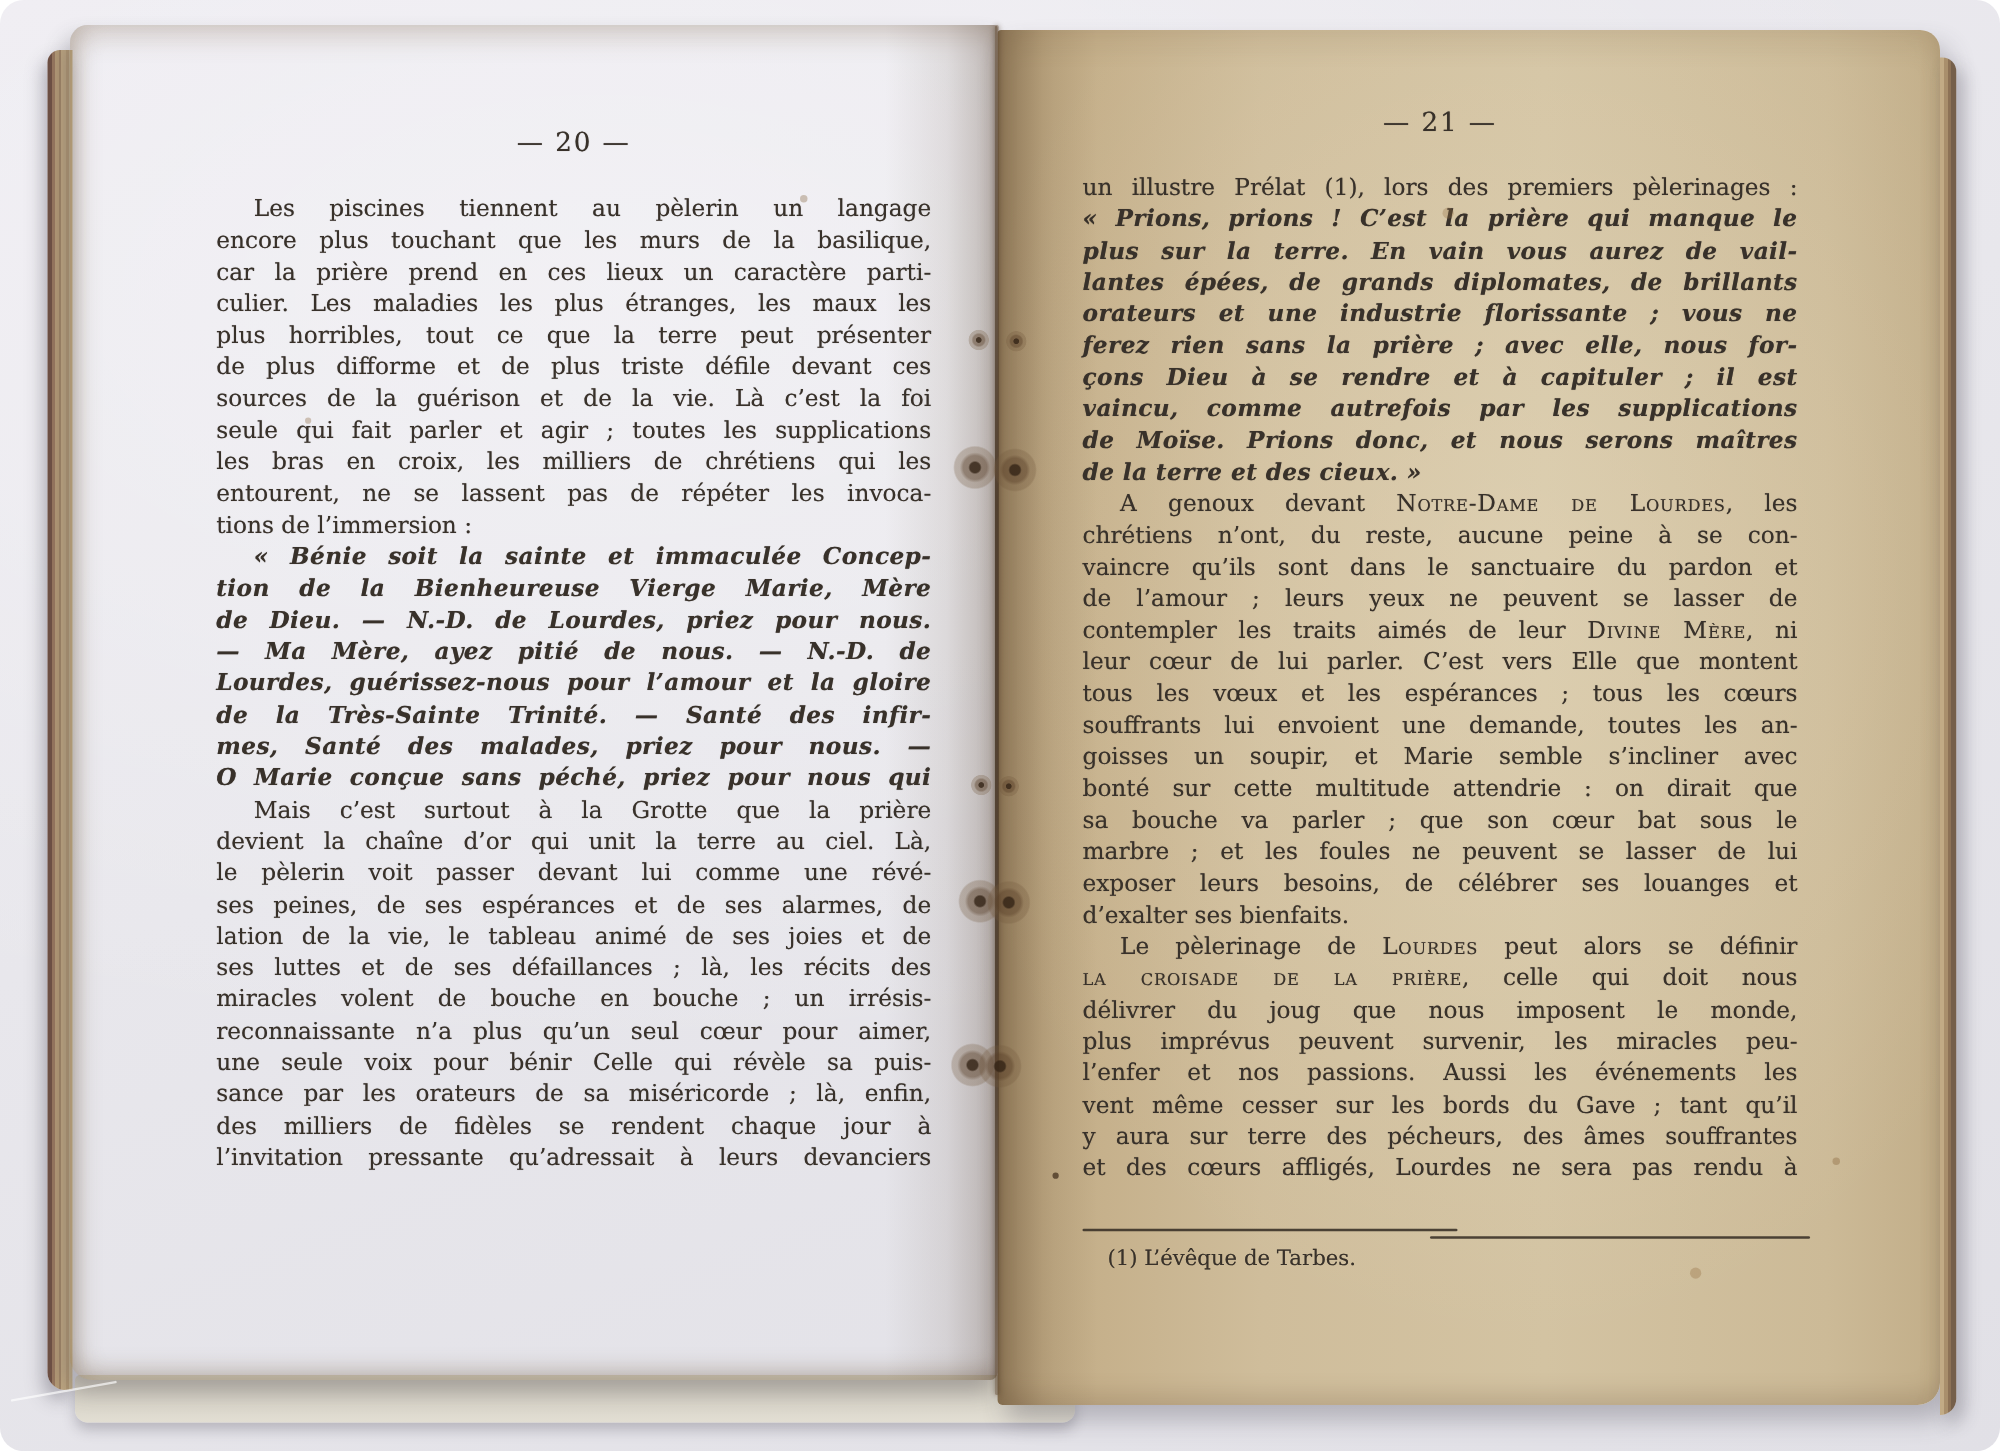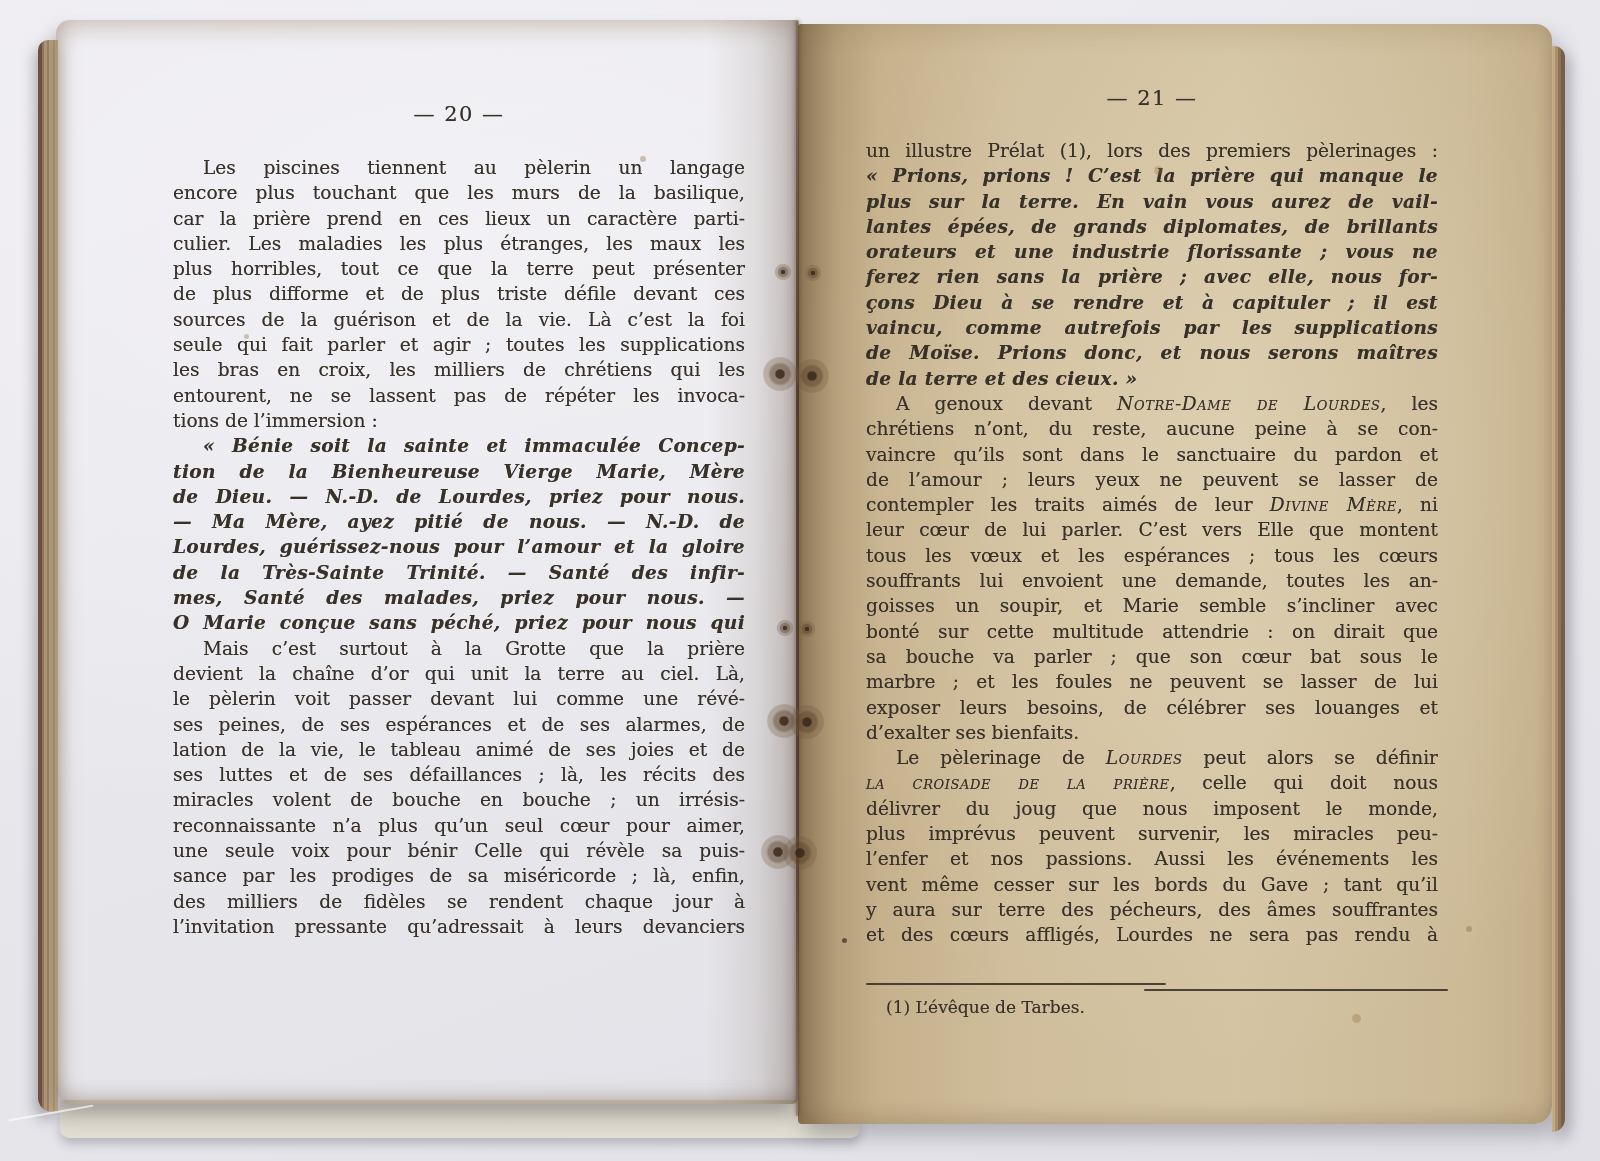--- a/index.html
+++ b/index.html
@@ -5,20 +5,21 @@
   html,body{margin:0;padding:0;}
   body{
     width:1600px;height:1161px;overflow:hidden;
     font-family:"DejaVu Serif","Liberation Serif",serif;
   }
   .scene{
     position:relative;width:1600px;height:1161px;
     background:
       radial-gradient(120% 90% at 30% 20%, rgba(255,255,255,0.35), rgba(255,255,255,0) 60%),
       linear-gradient(160deg,#edebf1 0%, var(--background,#e8e7ec) 45%, #e1e0e6 100%);
+    border-radius: 19px;
   }
   .book{position:absolute;left:36px;top:18px;width:1528px;height:1122px;}
   
   .edge-left{
     position:absolute;left:2px;top:22px;width:20px;height:1072px;
     border-radius:10px 0 0 14px;
     background:linear-gradient(90deg,
       #6e5044 0 4px, #96765e 4px 6px, #b39975 6px 9px,
       #a08566 9px 11px, #bfa781 11px 15px, #b49a74 15px 17px, #c6b28c 17px 20px);
     box-shadow:-4px 8px 14px rgba(70,65,80,0.35);
@@ -92,21 +93,21 @@
   .page-right .header{left:68px;top:62px;}
   .text-block{position:absolute;width:572px;color:var(--ink,#38312a);
     font-size:18.6px;line-height:25.3px;
     text-shadow:0 0 0.6px rgba(56,49,42,0.55);}
   .page-left .text-block{left:117px;top:135px;}
   .page-right .text-block{left:68px;top:114px;}
   .line{text-align:justify;text-align-last:justify;white-space:normal;overflow:visible;}
   .line.short{text-align-last:left;}
   .line.indent{padding-left:30px;}
   .line.it{font-style:italic;letter-spacing:0.3px;font-weight:bold;}
-  .sc{font-variant:small-caps;letter-spacing:0.6px;font-style:italic;}
+  .sc{font-variant:small-caps;letter-spacing:0.6px;}
   .footnote-rule{position:absolute;height:2px;background:rgba(50,42,34,0.85);border-radius:1px;}
   .rule-a{left:68px;top:959px;width:300px;}
   .rule-b{left:346px;top:965px;width:304px;}
   .footnote{position:absolute;left:88px;top:973px;font-size:17px;color:var(--ink,#38312a);
     text-shadow:0 0 0.5px rgba(56,49,42,0.5);}
 </style>
 </head>
 <body>
 
 <div class="scene">
@@ -139,21 +140,21 @@
           <div class="line it"><span>O Marie conçue sans péché, priez pour nous qui</span></div>
           <div class="line indent"><span>Mais c’est surtout à la Grotte que la prière</span></div>
           <div class="line"><span>devient la chaîne d’or qui unit la terre au ciel. Là,</span></div>
           <div class="line"><span>le pèlerin voit passer devant lui comme une révé-</span></div>
           <div class="line"><span>ses peines, de ses espérances et de ses alarmes, de</span></div>
           <div class="line"><span>lation de la vie, le tableau animé de ses joies et de</span></div>
           <div class="line"><span>ses luttes et de ses défaillances ; là, les récits des</span></div>
           <div class="line"><span>miracles volent de bouche en bouche ; un irrésis-</span></div>
           <div class="line"><span>reconnaissante n’a plus qu’un seul cœur pour aimer,</span></div>
           <div class="line"><span>une seule voix pour bénir Celle qui révèle sa puis-</span></div>
-          <div class="line"><span>sance par les prodiges de sa miséricorde ; là, enfin,</span></div>
+          <div class="line"><span>sance par les orateurs de sa miséricorde ; là, enfin,</span></div>
           <div class="line"><span>des milliers de fidèles se rendent chaque jour à</span></div>
           <div class="line"><span>l’invitation pressante qu’adressait à leurs devanciers</span></div>
         </div>
     </div>
 
     <div class="page page-right">
       <div class="gutter-right"></div>
       <div class="header">— 21 —</div>
       <div class="text-block" id="right-block">
           <div class="line"><span>un illustre Prélat (1), lors des premiers pèlerinages :</span></div>

